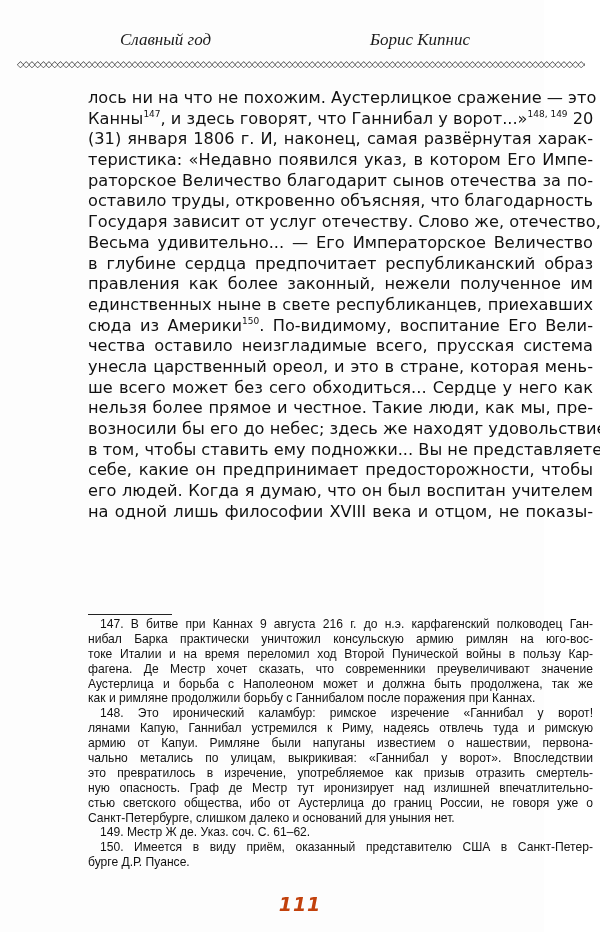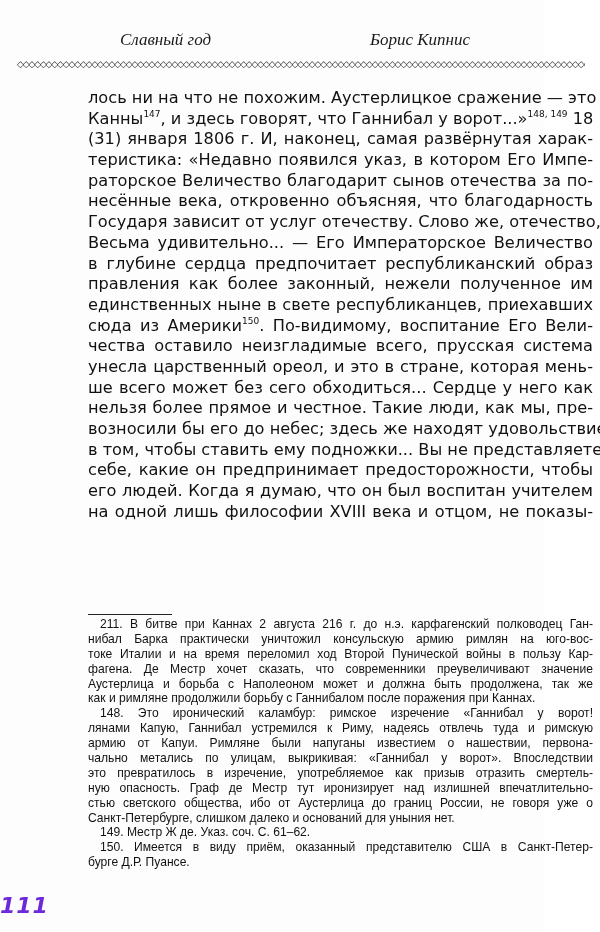--- a/index.html
+++ b/index.html
@@ -10,62 +10,62 @@
   .rh-right { position: absolute; left: 370px; top: 0; }
   .ornament { position: absolute; top: 59px; left: 17px; width: 568px; height: 10px; overflow: hidden; white-space: nowrap; font-size: 9px; line-height: 10px; letter-spacing: -1.2px; color: #222; font-family: "DejaVu Sans", sans-serif; }
   .body-text { position: absolute; left: 88px; top: 88px; width: 505px; font-family: "DejaVu Sans", sans-serif; font-size: 16.2px; line-height: 20.7px; color: #111; }
   .body-text .line { display: block; white-space: nowrap; text-align: justify; text-align-last: justify; height: 20.7px; }
   sup { font-size: 9px; line-height: 0; vertical-align: 7px; }
   .fn-rule { position: absolute; left: 88px; top: 614px; width: 84px; height: 1px; background: #222; }
   .footnotes { position: absolute; left: 88px; top: 617px; width: 505px; font-family: "Liberation Sans", sans-serif; font-size: 12.1px; line-height: 14.9px; color: #111; }
   .footnotes .line { display: block; white-space: nowrap; text-align: justify; text-align-last: justify; height: 14.9px; }
   .footnotes .line.last { text-align-last: left; }
   .footnotes .line.indent { padding-left: 12px; }
-  .folio { position: absolute; top: 893px; left: 0; width: 600px; text-align: left; font-family: "DejaVu Sans", sans-serif; font-style: italic; font-weight: bold; font-size: 22px; letter-spacing: 1px; color: #6d28d9; }
+  .folio { position: absolute; top: 893px; left: 0; width: 600px; text-align: center; font-family: "DejaVu Sans", sans-serif; font-style: italic; font-weight: bold; font-size: 19px; letter-spacing: 1px; color: #c2410c; }
 </style>
 </head>
 <body>
 
 <div class="page">
 
   <div class="running-head">
     <span class="rh-left">Славный год</span>
     <span class="rh-right">Борис Кипнис</span>
   </div>
 
   <div class="ornament">◇◇◇◇◇◇◇◇◇◇◇◇◇◇◇◇◇◇◇◇◇◇◇◇◇◇◇◇◇◇◇◇◇◇◇◇◇◇◇◇◇◇◇◇◇◇◇◇◇◇◇◇◇◇◇◇◇◇◇◇◇◇◇◇◇◇◇◇◇◇◇◇◇◇◇◇◇◇◇◇◇◇◇◇◇◇◇◇◇◇◇◇◇◇◇◇◇◇◇◇◇</div>
 
   <div class="body-text" id="body-text">
       <span class="line">лось ни на что не похожим. Аустерлицкое сражение — это</span>
-      <span class="line"><span>Канны</span><sup>147</sup><span>, и здесь говорят, что Ганнибал у ворот...»</span><sup>148, 149</sup><span> 18</span></span>
+      <span class="line"><span>Канны</span><sup>147</sup><span>, и здесь говорят, что Ганнибал у ворот...»</span><sup>148, 149</sup><span> 20</span></span>
       <span class="line">(31) января 1806 г. И, наконец, самая развёрнутая харак-</span>
       <span class="line">теристика: «Недавно появился указ, в котором Его Импе-</span>
       <span class="line">раторское Величество благодарит сынов отечества за по-</span>
-      <span class="line">несённые века, откровенно объясняя, что благодарность</span>
+      <span class="line">оставило труды, откровенно объясняя, что благодарность</span>
       <span class="line">Государя зависит от услуг отечеству. Слово же, отечество,</span>
       <span class="line">Весьма удивительно... — Его Императорское Величество</span>
       <span class="line">в глубине сердца предпочитает республиканский образ</span>
       <span class="line">правления как более законный, нежели полученное им</span>
       <span class="line">единственных ныне в свете республиканцев, приехавших</span>
       <span class="line"><span>сюда из Америки</span><sup>150</sup><span>. По-видимому, воспитание Его Вели-</span></span>
       <span class="line">чества оставило неизгладимые всего, прусская система</span>
       <span class="line">унесла царственный ореол, и это в стране, которая мень-</span>
       <span class="line">ше всего может без сего обходиться... Сердце у него как</span>
       <span class="line">нельзя более прямое и честное. Такие люди, как мы, пре-</span>
       <span class="line">возносили бы его до небес; здесь же находят удовольствие</span>
       <span class="line">в том, чтобы ставить ему подножки... Вы не представляете</span>
       <span class="line">себе, какие он предпринимает предосторожности, чтобы</span>
       <span class="line">его людей. Когда я думаю, что он был воспитан учителем</span>
       <span class="line">на одной лишь философии XVIII века и отцом, не показы-</span>
     </div>
 
   <div class="fn-rule"></div>
 
   <div class="footnotes" id="footnotes">
-      <span class="line indent">211. В битве при Каннах 2 августа 216 г. до н.э. карфагенский полководец Ган-</span>
+      <span class="line indent">147. В битве при Каннах 9 августа 216 г. до н.э. карфагенский полководец Ган-</span>
       <span class="line">нибал Барка практически уничтожил консульскую армию римлян на юго-вос-</span>
       <span class="line">токе Италии и на время переломил ход Второй Пунической войны в пользу Кар-</span>
       <span class="line">фагена. Де Местр хочет сказать, что современники преувеличивают значение</span>
       <span class="line">Аустерлица и борьба с Наполеоном может и должна быть продолжена, так же</span>
       <span class="line last">как и римляне продолжили борьбу с Ганнибалом после поражения при Каннах.</span>
       <span class="line indent">148. Это иронический каламбур: римское изречение «Ганнибал у ворот!</span>
       <span class="line">лянами Капую, Ганнибал устремился к Риму, надеясь отвлечь туда и римскую</span>
       <span class="line">армию от Капуи. Римляне были напуганы известием о нашествии, первона-</span>
       <span class="line">чально метались по улицам, выкрикивая: «Ганнибал у ворот». Впоследствии</span>
       <span class="line">это превратилось в изречение, употребляемое как призыв отразить смертель-</span>

